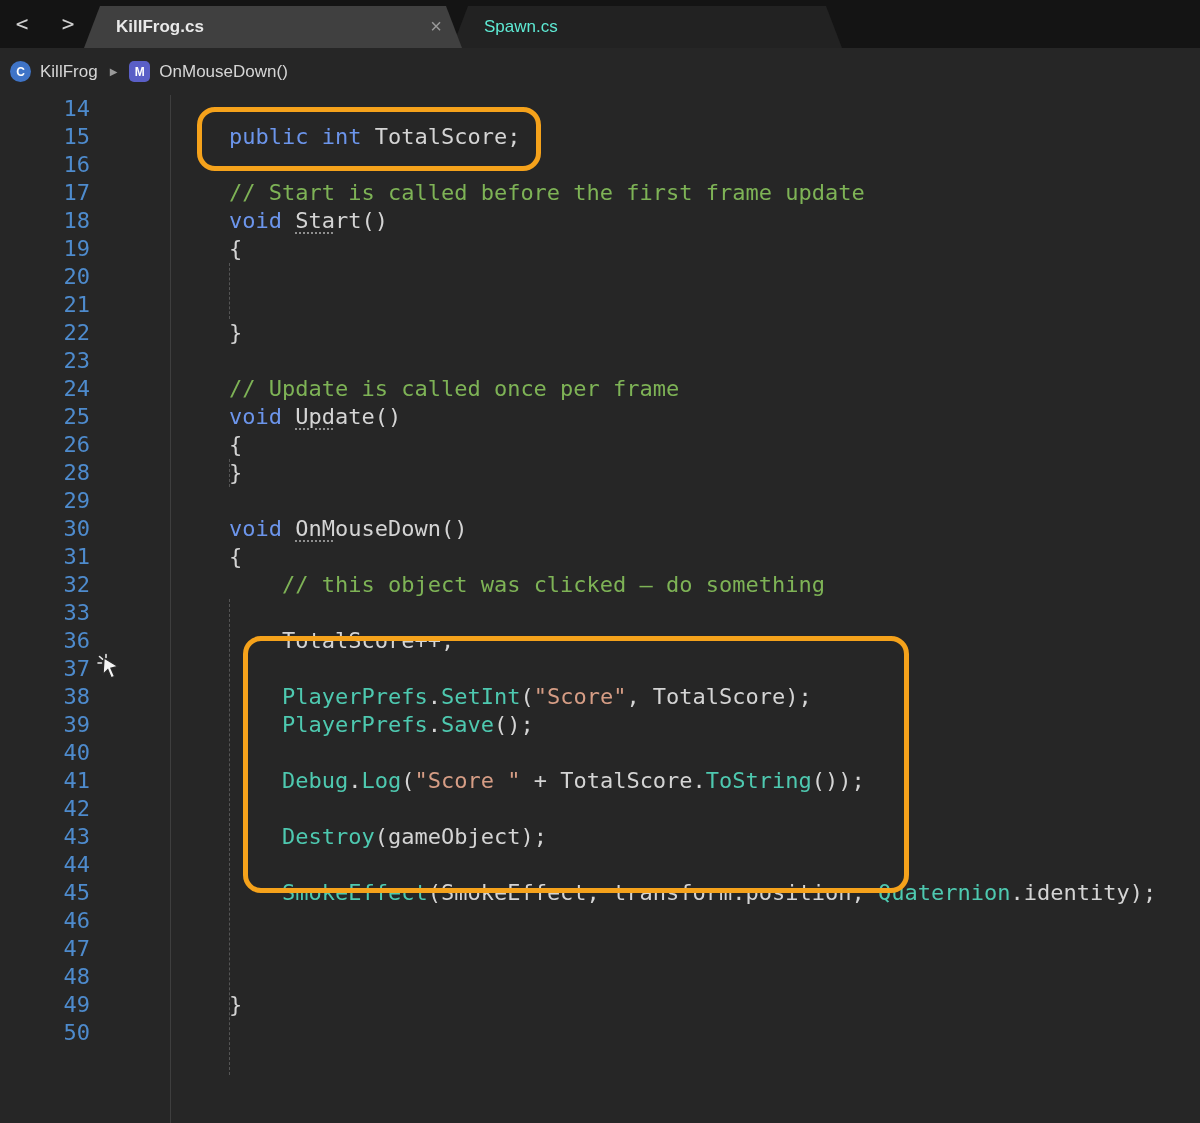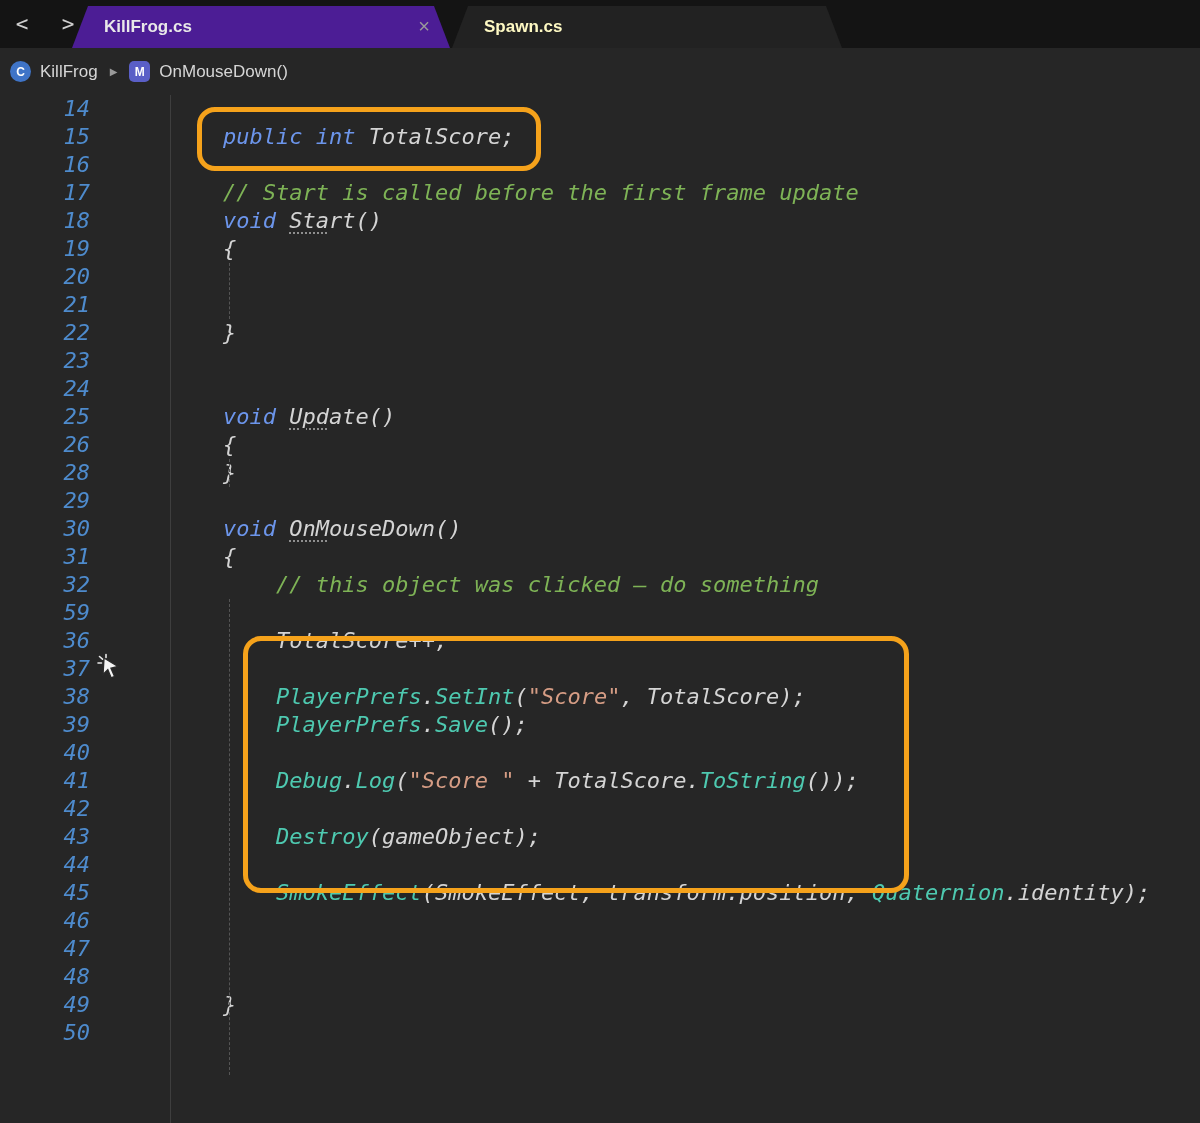--- a/index.html
+++ b/index.html
@@ -18,25 +18,25 @@
     position:absolute;top:10px;width:28px;height:28px;
     color:#cfcfcf;font-size:21px;line-height:28px;text-align:center;
     font-family:"DejaVu Sans Mono",monospace;cursor:default;
   }
   .nav-back{left:8px;}
   .nav-fwd{left:54px;}
   .tab{
     position:absolute;top:6px;height:42px;line-height:42px;
     clip-path:polygon(16px 0, calc(100% - 16px) 0, 100% 100%, 0 100%);
   }
-  .tab.active{left:72px;width:378px;background:#4c1d95;z-index:3;}
+  .tab.active{left:84px;width:378px;background:#404040;z-index:3;}
   .tab.inactive{left:452px;width:390px;background:#222222;z-index:2;}
   .tab-label{margin-left:32px;font-size:17px;}
   .tab.active .tab-label{color:#e9e9e9;font-weight:700;}
-  .tab.inactive .tab-label{color:#fef9c3;font-weight:700;}
+  .tab.inactive .tab-label{color:#5eead4;font-weight:400;}
   .tab-close{
     position:absolute;right:20px;top:0;height:42px;line-height:40px;
     color:#9a9a9a;font-size:20px;cursor:default;
   }
 
   
   .breadcrumb{
     position:absolute;top:48px;left:0;width:1200px;height:47px;
     background:#262626;display:flex;align-items:center;gap:9px;
     padding-left:10px;box-sizing:border-box;z-index:1;
@@ -48,28 +48,28 @@
   }
   .class-icon{background:#3f74c7;border-radius:50%;}
   .method-icon{background:#5a5fc7;border-radius:5px;}
   .crumb-text{font-size:17px;color:#d6d6d6;}
   .crumb-sep{font-size:10px;color:#9a9a9a;margin:0 3px;}
 
   
   .editor{
     position:absolute;top:95px;left:0;width:1200px;height:1028px;
     overflow:hidden;background:#262626;
-    font-family:"DejaVu Sans Mono",monospace;font-size:22px;font-style:italic;
+    font-family:"DejaVu Sans Mono",monospace;font-size:22px;
   }
   .row{display:flex;height:28px;line-height:28px;}
   .ln{
     flex:0 0 170px;box-sizing:border-box;text-align:right;
     padding-right:80px;color:#4e8bcd;user-select:none;
   }
-  .codetext{white-space:pre;color:#d4d4d4;}
+  .codetext{white-space:pre;padding-left:6px;color:#d4d4d4;}
   .c-kw{color:#6C95EB;}
   .c-cm{color:#7EB356;}
   .c-cls{color:#4EC9B0;}
   .c-mth{color:#4EC9B0;}
   .c-str{color:#D69D85;}
   .c-num{color:#B5CEA8;}
   .c-decl{color:#D4D4D4;margin-top:28px;}
   .c-u{
     text-decoration-line:underline;
     text-decoration-style:dotted;
@@ -155,21 +155,21 @@
       <div class="row">
         <span class="ln">22</span>
         <span class="codetext"><span class="c-pln">    }</span></span>
       </div>
       <div class="row">
         <span class="ln">23</span>
         <span class="codetext"></span>
       </div>
       <div class="row">
         <span class="ln">24</span>
-        <span class="codetext"><span class="c-pln">    </span></span>
+        <span class="codetext"><span class="c-pln">    </span><span class="c-cm">// Update is called once per frame</span></span>
       </div>
       <div class="row">
         <span class="ln">25</span>
         <span class="codetext"><span class="c-pln">    </span><span class="c-kw">void</span><span class="c-pln"> </span><span class="c-decl c-u">Upd</span><span class="c-decl">ate</span><span class="c-pln">()</span></span>
       </div>
       <div class="row">
         <span class="ln">26</span>
         <span class="codetext"><span class="c-pln">    {</span></span>
       </div>
       <div class="row">
@@ -186,21 +186,21 @@
       </div>
       <div class="row">
         <span class="ln">31</span>
         <span class="codetext"><span class="c-pln">    {</span></span>
       </div>
       <div class="row">
         <span class="ln">32</span>
         <span class="codetext"><span class="c-pln">        </span><span class="c-cm">// this object was clicked – do something</span></span>
       </div>
       <div class="row">
-        <span class="ln">59</span>
+        <span class="ln">33</span>
         <span class="codetext"></span>
       </div>
       <div class="row">
         <span class="ln">36</span>
         <span class="codetext"><span class="c-pln">        TotalScore++;</span></span>
       </div>
       <div class="row">
         <span class="ln">37</span>
         <span class="codetext"></span>
       </div>

